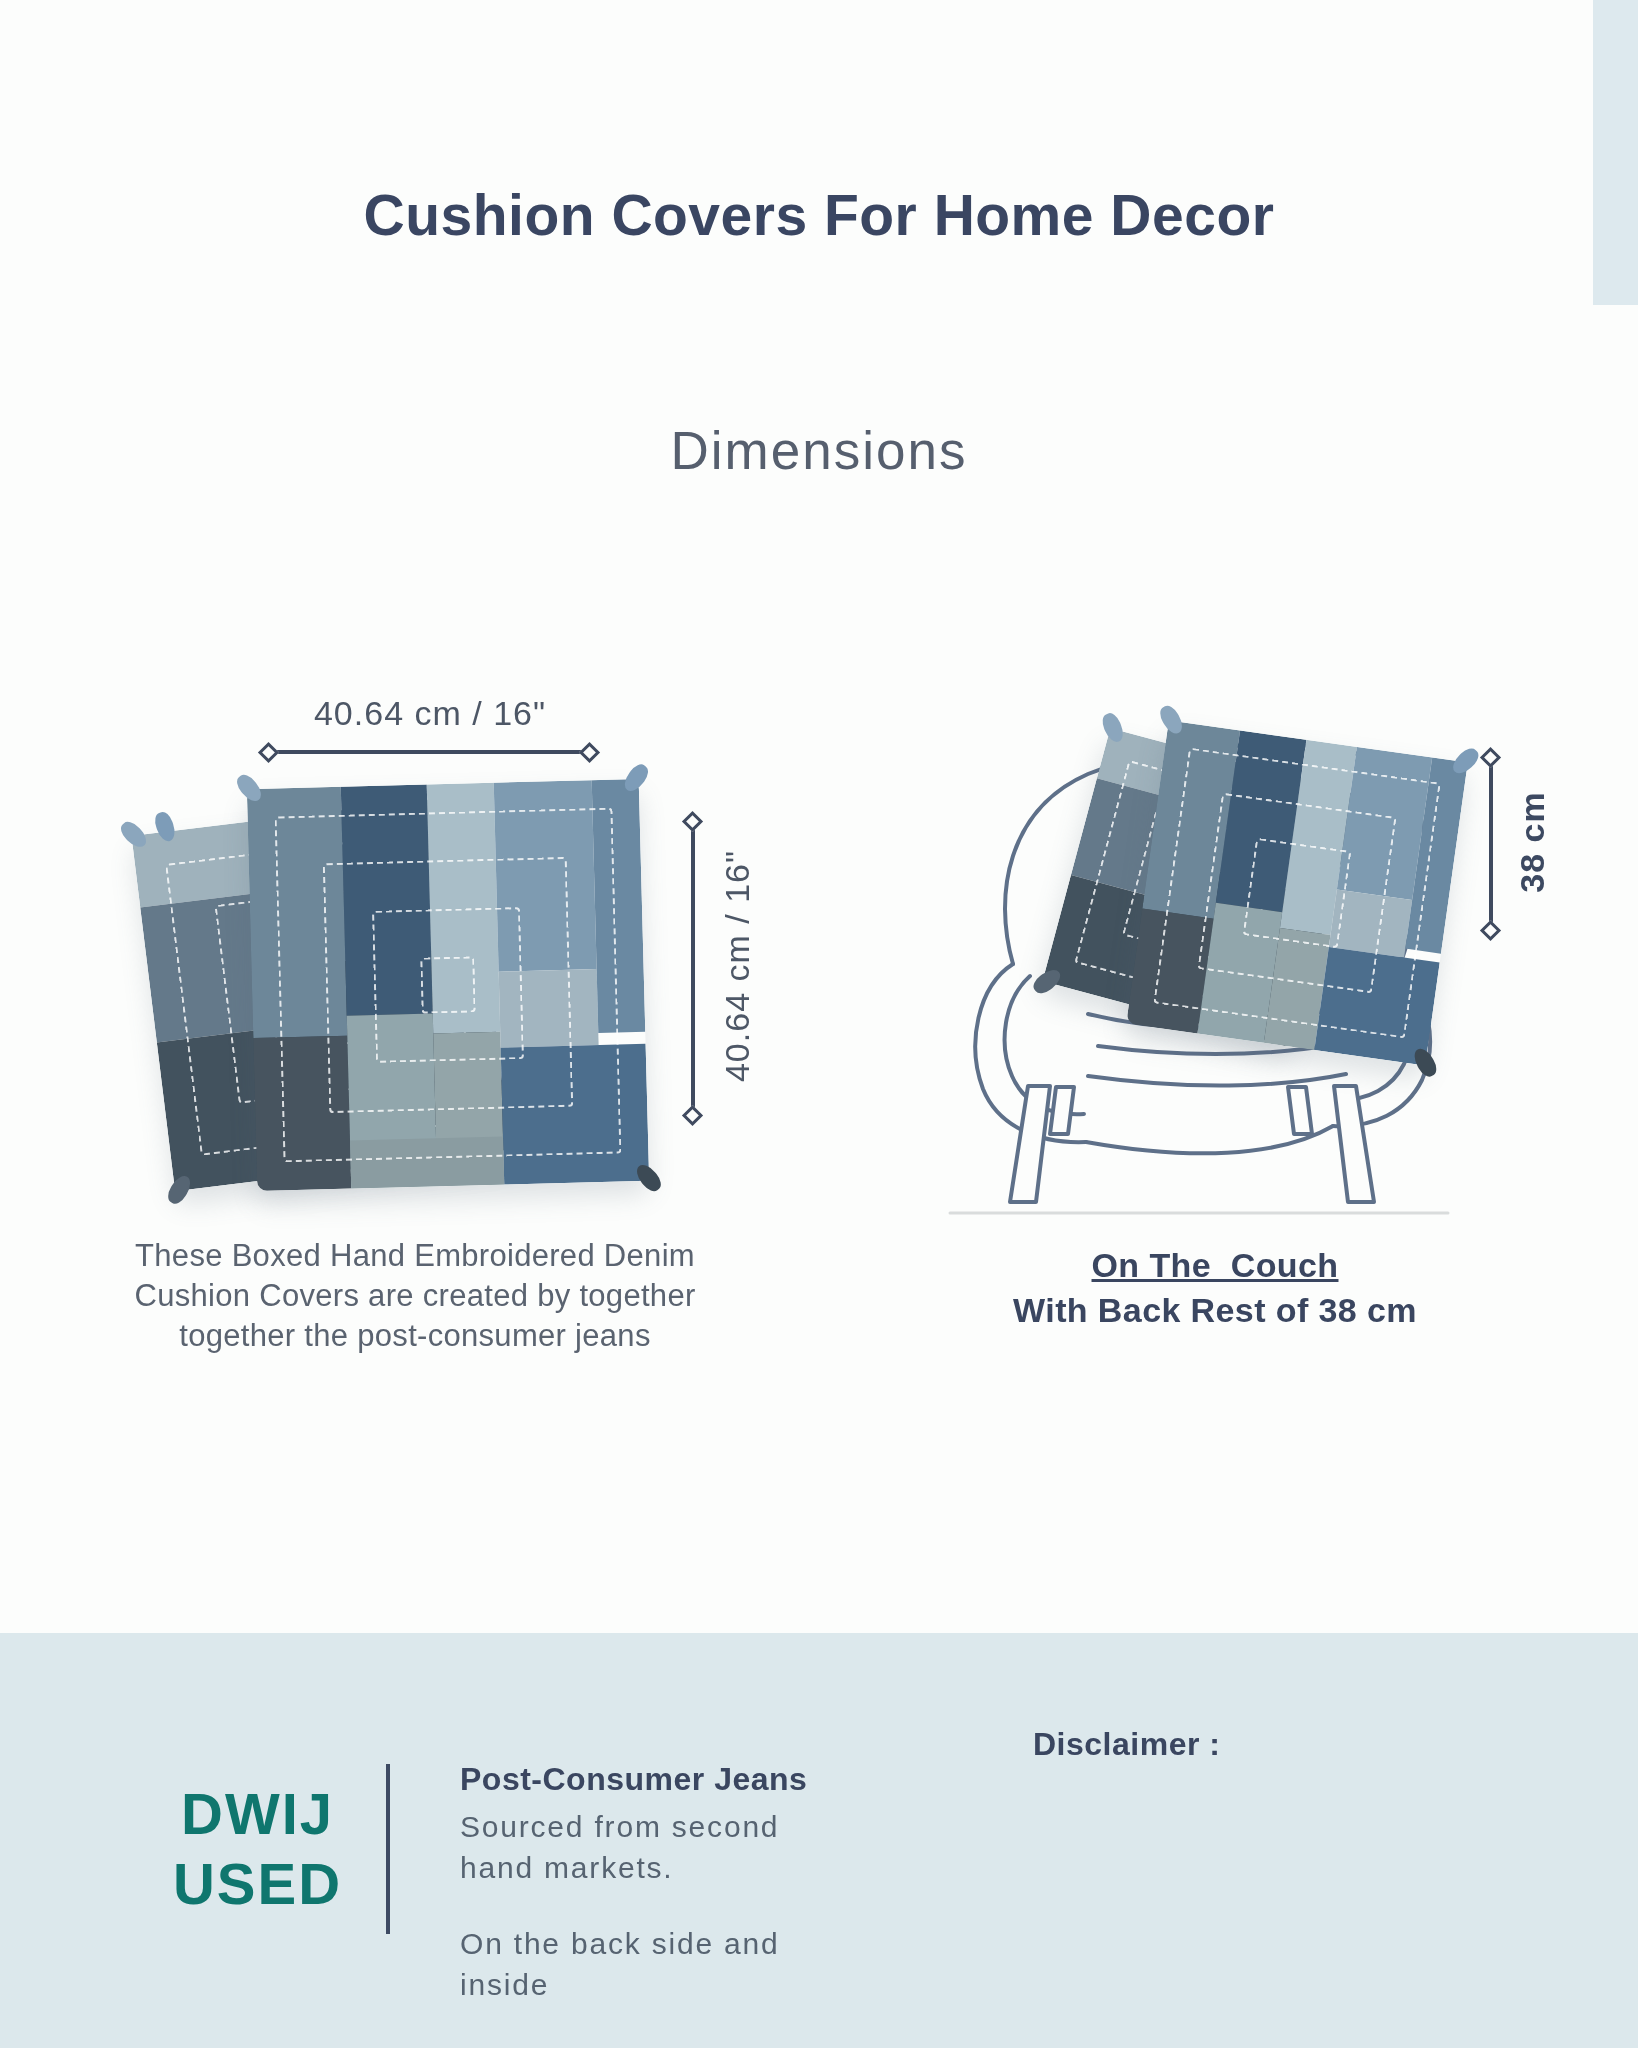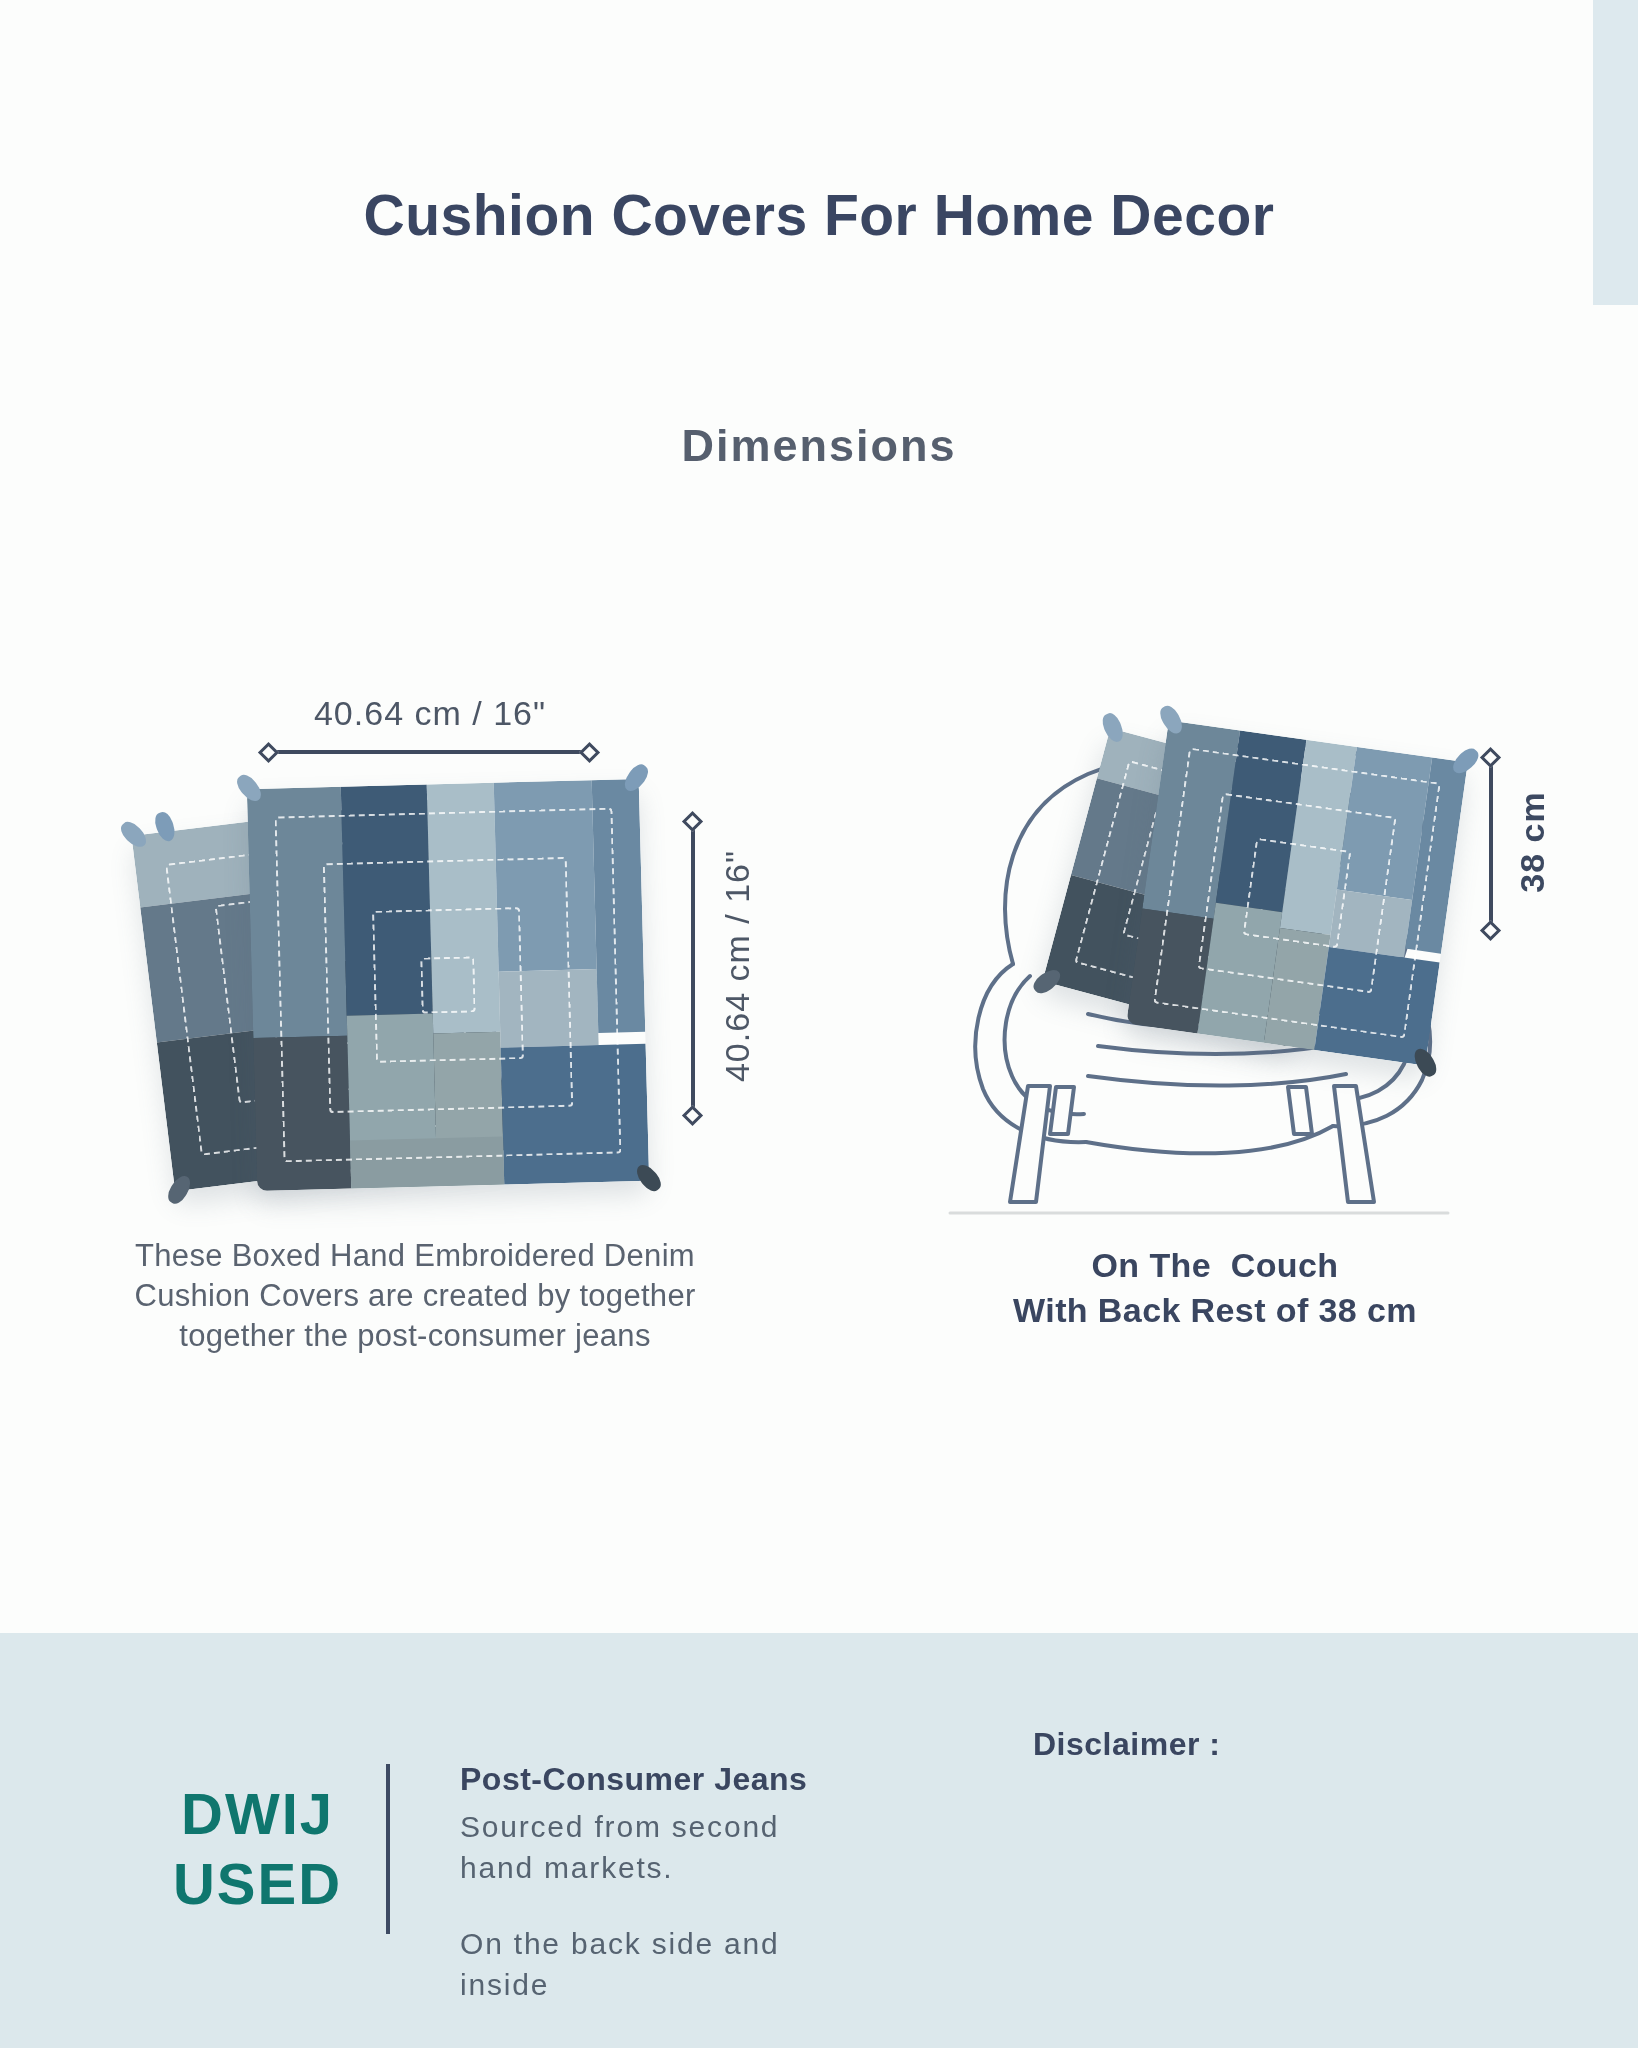--- a/index.html
+++ b/index.html
@@ -6,21 +6,21 @@
   body{font-family:"Liberation Sans","DejaVu Sans",sans-serif;background:#ffffff;}
   .page{position:relative;width:1638px;height:2048px;background:#fcfdfc;overflow:hidden;}
 
   
   .corner-strip{position:absolute;right:0;top:0;width:45px;height:305px;background:#dde9ee;}
 
   
   .title{position:absolute;top:172px;left:0;width:100%;text-align:center;
          font-size:57px;font-weight:bold;line-height:86px;color:#3a4662;letter-spacing:.5px;}
   .section-heading{position:absolute;top:420px;left:0;width:100%;text-align:center;
-         font-size:45px;font-weight:700;color:#565f6e;letter-spacing:2px;}
+         font-size:53px;font-weight:400;color:#565f6e;letter-spacing:2px;}
 
   
   .dim-line{position:absolute;background:#3f4a5f;}
   .diamond{position:absolute;width:9px;height:9px;border:3px solid #3f4a5f;background:#fcfdfc;transform:rotate(45deg);}
   .dim-label{position:absolute;font-size:34px;color:#4d5766;letter-spacing:1px;white-space:nowrap;}
   .dim-label.rot{transform:translate(-50%,-50%) rotate(-90deg);}
   .dim-label.bold{font-weight:bold;color:#3c4961;}
 
   
   .cu{position:absolute;border-radius:10px;box-shadow:0 14px 26px rgba(90,105,120,.18);}
@@ -46,21 +46,21 @@
   .ts{width:17px;height:30px;border-radius:50% 50% 58% 58%;}
   .ts.tl{left:-6px;top:-16px;transform:rotate(-38deg);background:#8ba6bd;}
   .ts.tl2{left:26px;top:-20px;transform:rotate(-12deg);background:#7d9cb8;}
   .ts.tr{right:-6px;top:-16px;transform:rotate(38deg);background:#7d9cb8;}
   .ts.br{right:-8px;bottom:-12px;transform:rotate(142deg);background:#3c4a55;}
   .ts.bl{left:-4px;bottom:-14px;transform:rotate(-142deg);background:#566573;}
 
   
   .fig-caption{position:absolute;text-align:center;font-size:31px;line-height:40px;color:#5a6370;letter-spacing:.3px;}
   .fig-caption.bold{font-weight:bold;color:#3a4660;font-size:34px;line-height:45px;letter-spacing:.4px;}
-  .pre{white-space:pre-wrap;}
+  .pre{white-space:pre-wrap;text-decoration:underline;}
 
   
   .band{position:absolute;left:0;top:1633px;width:100%;height:415px;background:#dce8ec;}
   .brand{position:absolute;left:140px;top:146px;width:235px;text-align:center;
          font-size:58px;font-weight:bold;line-height:70px;letter-spacing:2px;color:#0f766e;}
   .divider{position:absolute;left:386px;top:131px;width:4px;height:170px;background:#3d4a63;}
   .col{position:absolute;top:93px;}
   .col.materials{left:460px;width:368px;}
   .col.disclaimer{left:997px;width:432px;margin-left:36px;}
   .item{margin-bottom:22px;margin-top:35px;}

